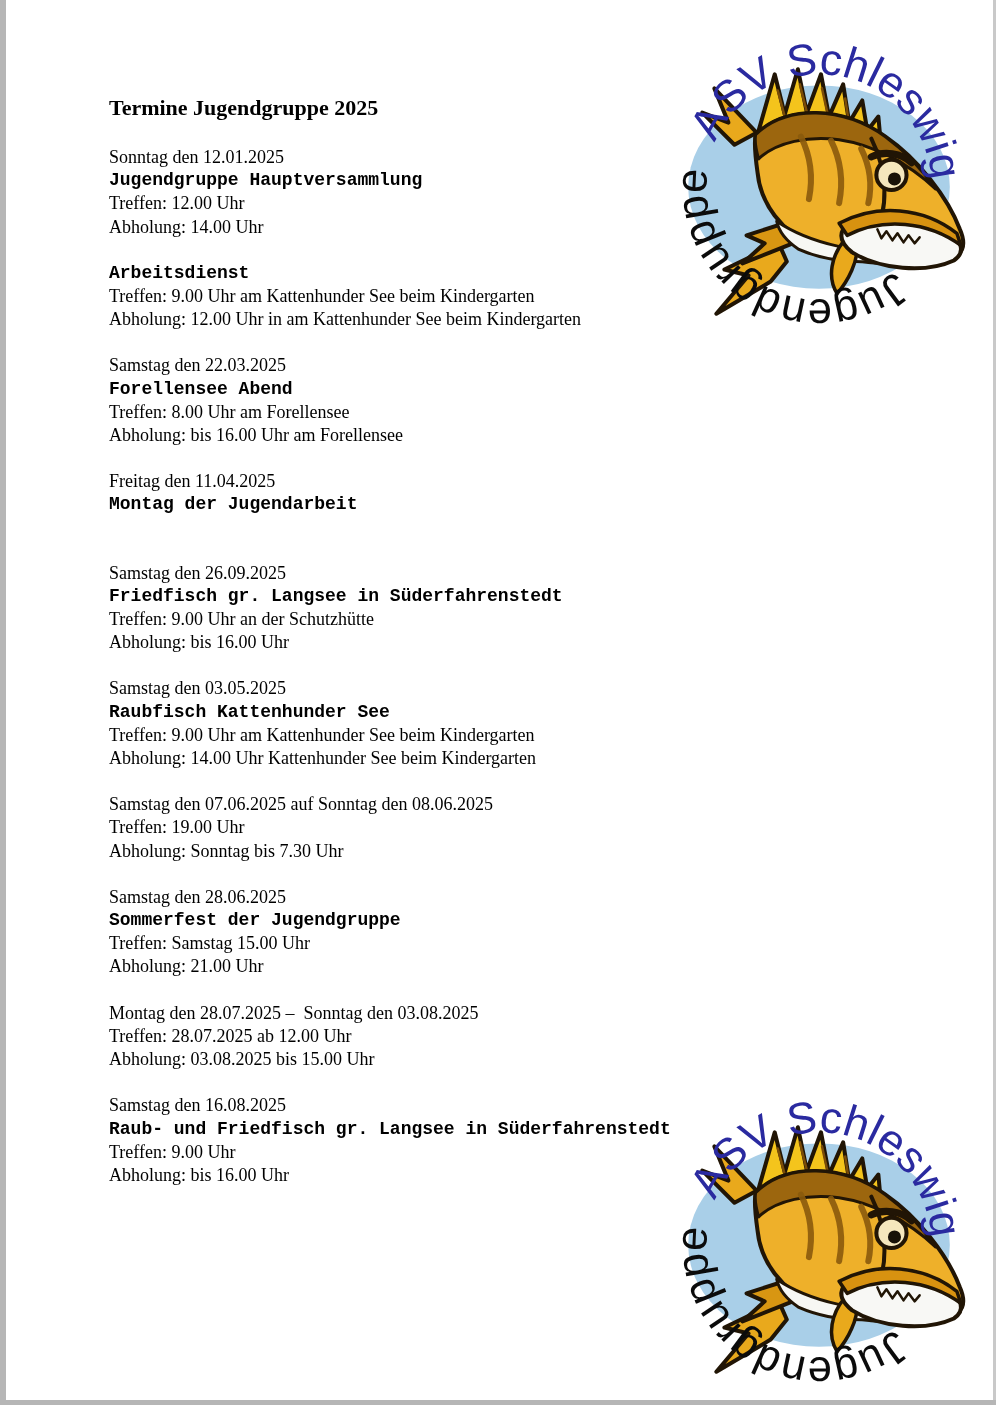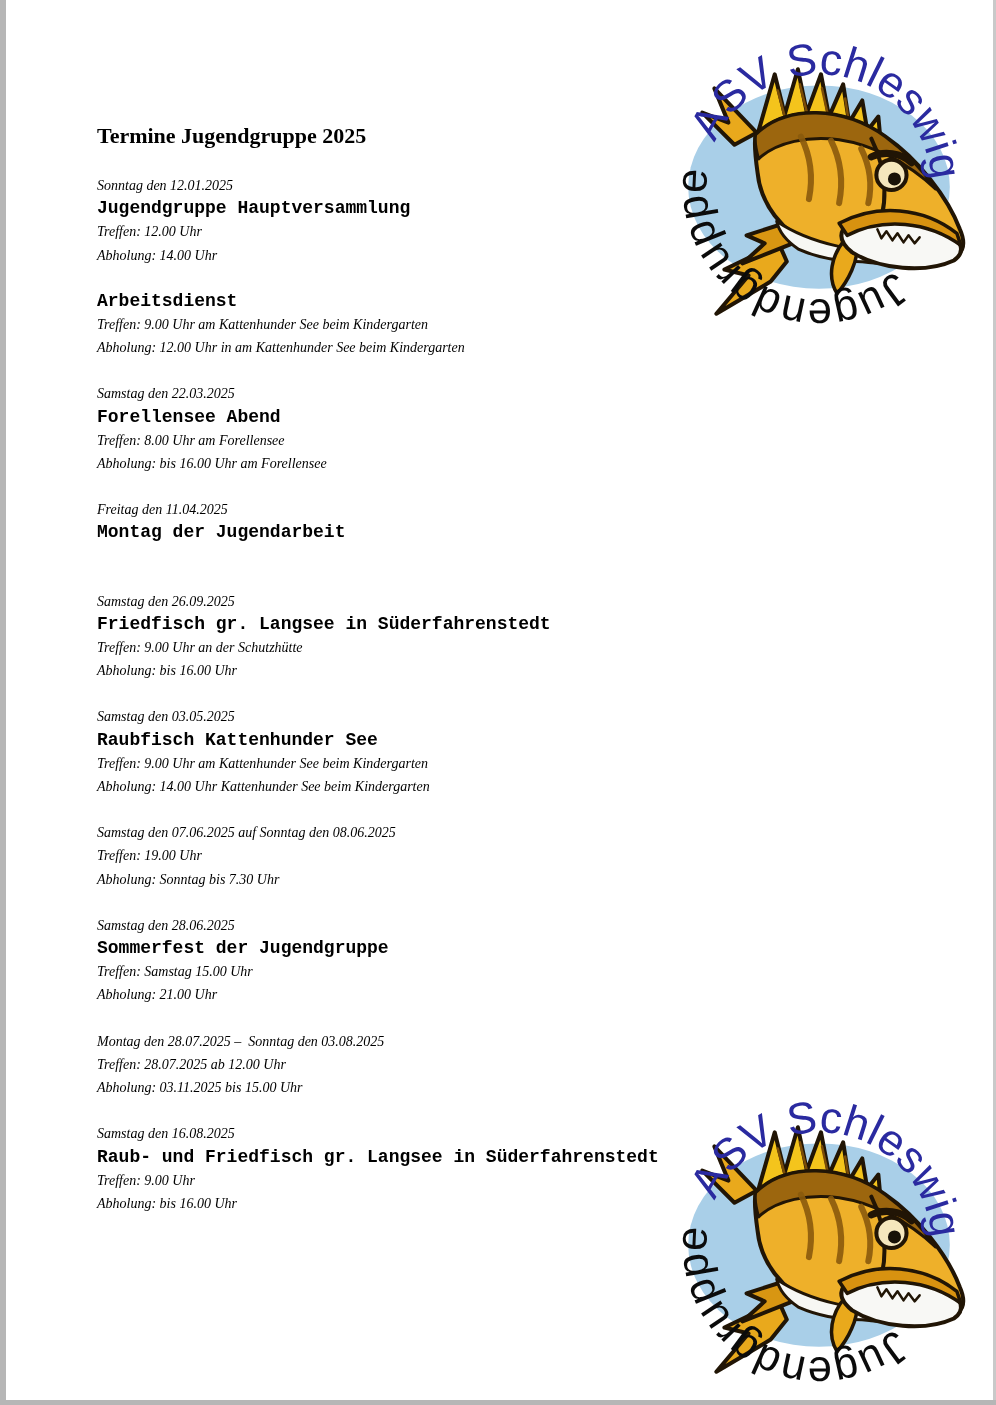--- a/index.html
+++ b/index.html
@@ -12,37 +12,35 @@
     color: #000000;
   }
   
   .edge-left   { position: absolute; left: 0; top: 0; width: 6px; height: 100%; background: #b6b6b6; }
   .edge-right  { position: absolute; right: 0; top: 0; width: 3px; height: 100%; background: #c9c9c9; }
   .edge-bottom { position: absolute; left: 0; bottom: 0; width: 100%; height: 5px; background: #b6b6b6; }
 
   
   .doc {
     position: absolute;
-    left: 97px; top: 95px;
+    left: 109px; top: 95px;
     width: 580px;
-    margin-top: 28px;
   }
   .doc h1 {
     font-size: 22px;
     line-height: 26px;
     font-weight: bold;
     margin: 0 0 25px 0;
   }
   .event { margin: 0 0 23px 0; }
   .event.extra-gap { margin-bottom: 45px; }
   .event-date, .event-line {
-    font-size: 14px;
+    font-size: 18px;
     line-height: 23.2px;
     white-space: pre-wrap;
-    font-style: italic;
   }
   .event-name {
     font-size: 18px;
     line-height: 23.2px;
     font-weight: bold;
     font-family: Liberation Mono, monospace;
   }
 
   
   .logo { position: absolute; width: 322px; height: 322px; }
@@ -110,21 +108,21 @@
   <div class="event">
     <div class="event-date">Samstag den 28.06.2025</div>
     <div class="event-name">Sommerfest der Jugendgruppe</div>
   <div class="event-line">Treffen: Samstag 15.00 Uhr</div>
         <div class="event-line">Abholung: 21.00 Uhr</div>
       </div>
 
   <div class="event">
     <div class="event-date">Montag den 28.07.2025 –  Sonntag den 03.08.2025</div>
   <div class="event-line">Treffen: 28.07.2025 ab 12.00 Uhr</div>
-        <div class="event-line">Abholung: 03.11.2025 bis 15.00 Uhr</div>
+        <div class="event-line">Abholung: 03.08.2025 bis 15.00 Uhr</div>
       </div>
 
   <div class="event">
     <div class="event-date">Samstag den 16.08.2025</div>
     <div class="event-name">Raub- und Friedfisch gr. Langsee in Süderfahrenstedt</div>
   <div class="event-line">Treffen: 9.00 Uhr</div>
         <div class="event-line">Abholung: bis 16.00 Uhr</div>
       </div>
 </div>
 </div>

